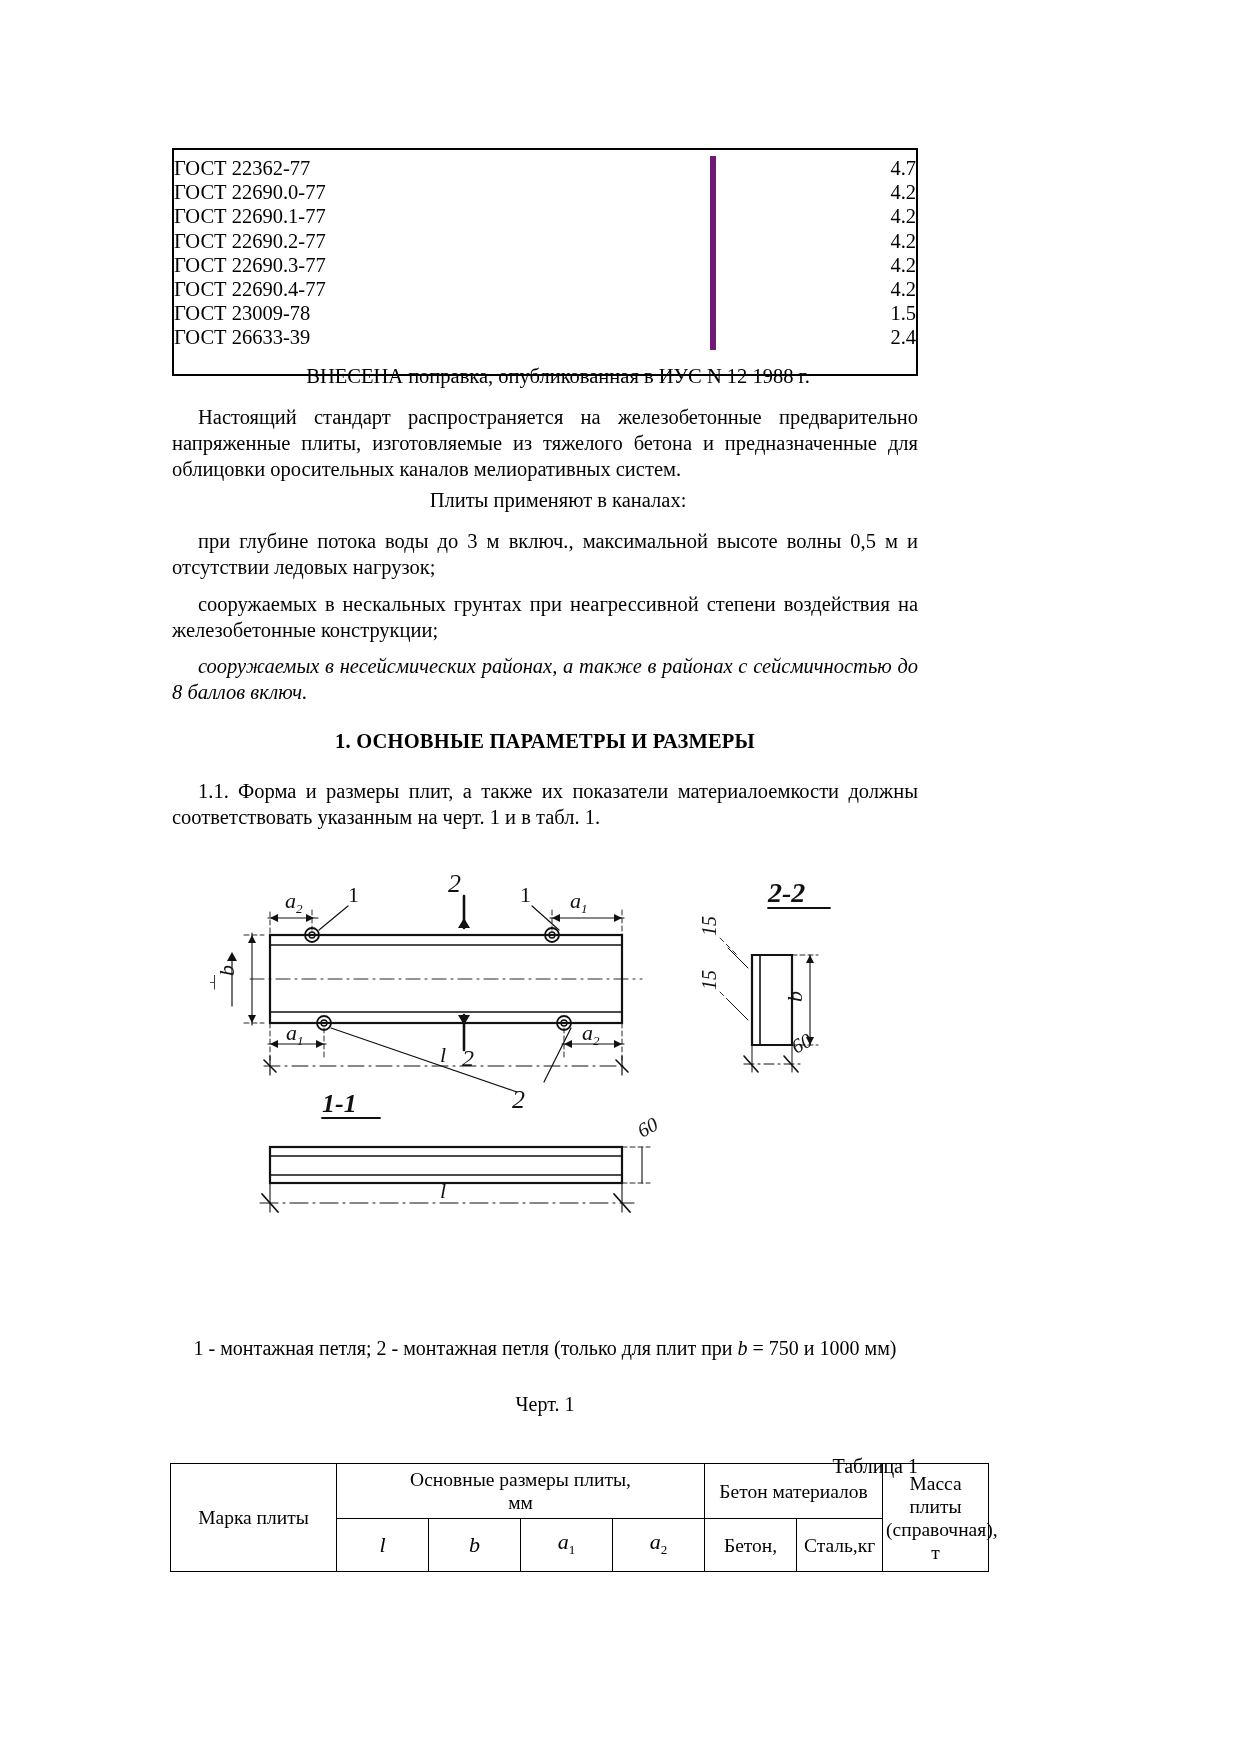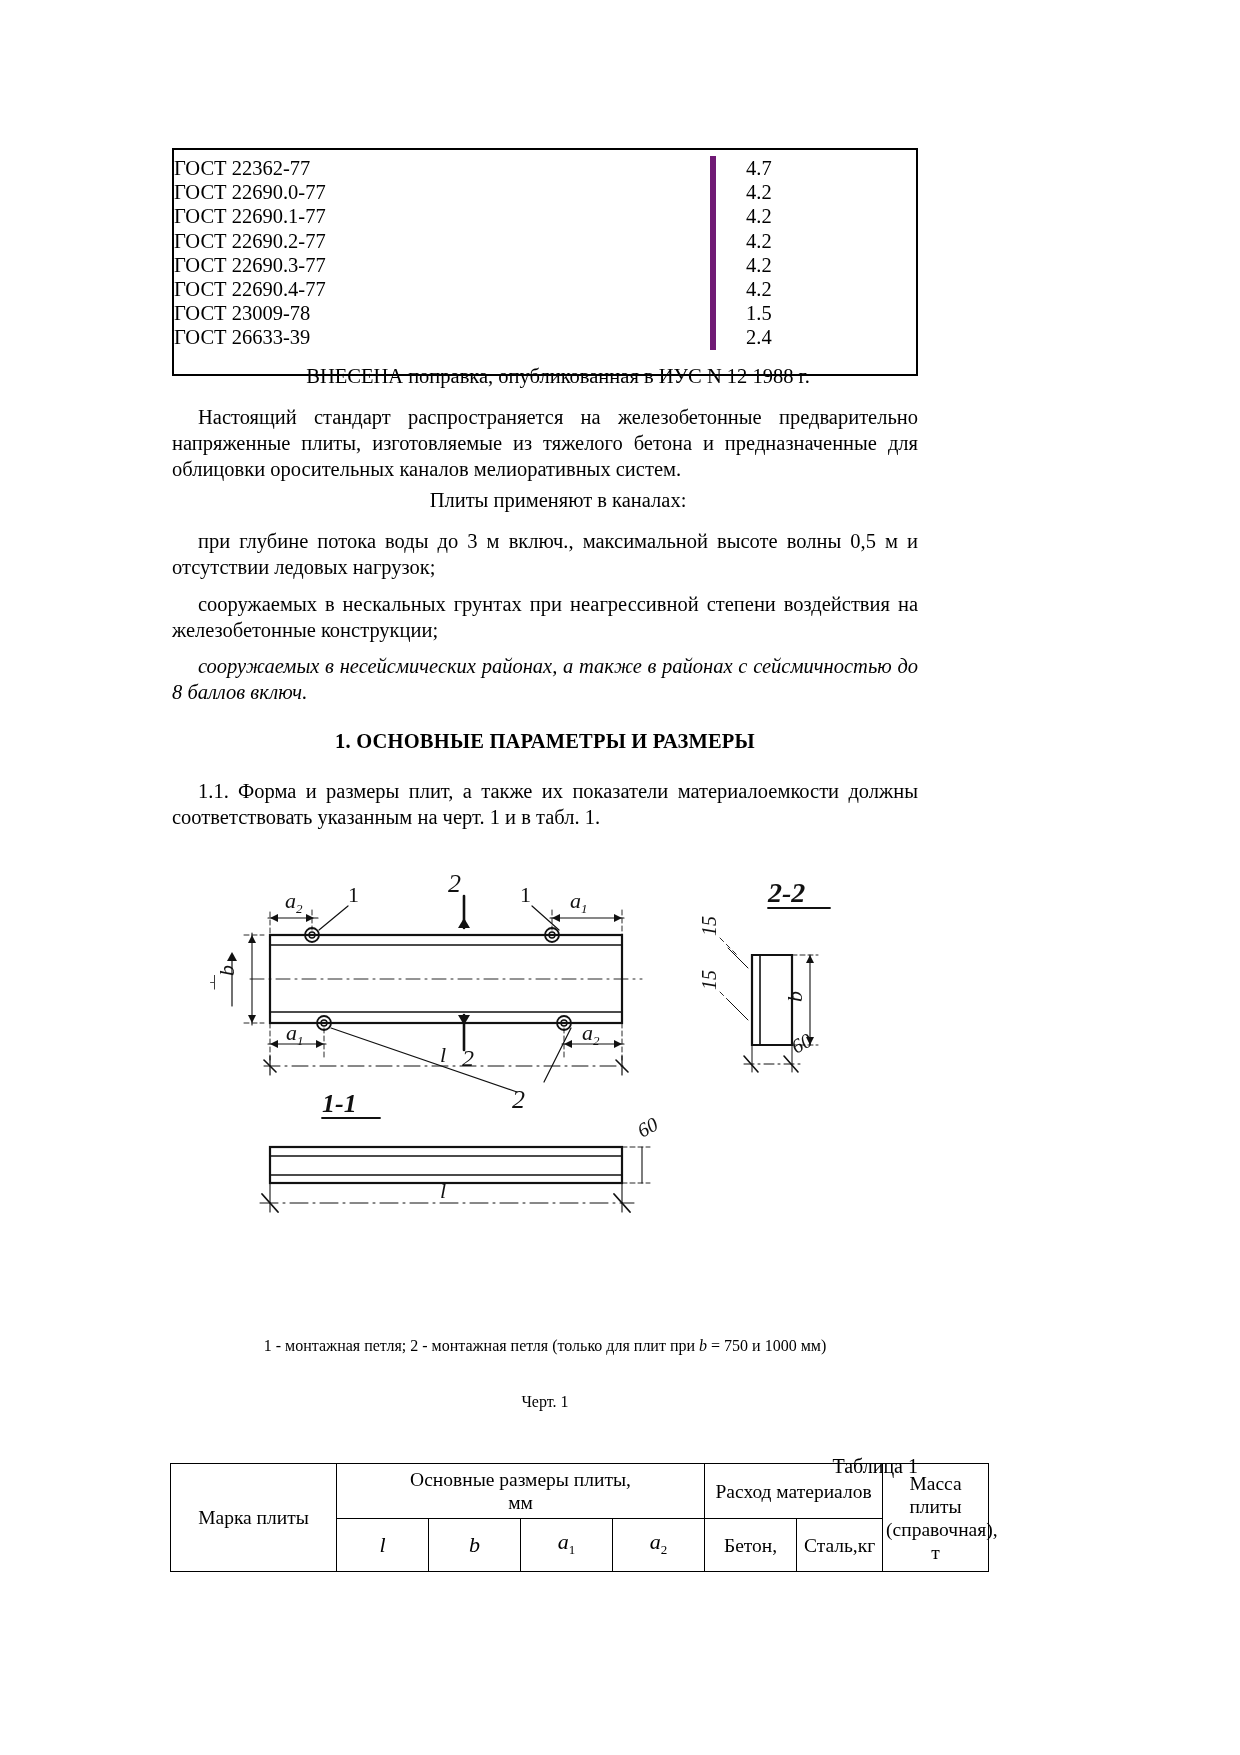--- a/index.html
+++ b/index.html
@@ -28,20 +28,21 @@
   }
   .std-col-left{
     width:542px;
     border-right:6px solid #701a75;
     box-sizing:border-box;
   }
   .std-col-right{
     flex:1;
     box-sizing:border-box;
     padding-left:30px;
+    text-align:right;
   }
   .std-row{ font-size:20.5px; line-height:24.2px; white-space:nowrap; }
 
   
   .para{
     position:absolute;
     left:172px; width:746px;
     font-size:20.5px;
     line-height:26px;
     text-align:justify;
@@ -49,21 +50,21 @@
     hyphens:none;
   }
   .para.nojust{ text-align:center; }
   .h-section{
     position:absolute; left:172px; width:746px;
     text-align:center; font-weight:bold; font-size:20.5px;
     letter-spacing:0.2px;
   }
   .caption{
     position:absolute; left:172px; width:746px;
-    text-align:center; font-size:16px;
+    text-align:center; font-size:20px;
   }
   .tbl-label{
     position:absolute; width:746px; left:172px;
     text-align:right; font-size:20px;
   }
   em.it{ font-style:italic; }
 
   
   .figure{ position:absolute; left:172px; top:860px; width:800px; height:410px; }
 
@@ -293,21 +294,21 @@
       <col style="width:86px">
       <col style="width:106px">
     </colgroup>
     <tbody>
       <tr>
         <td class="cell-mark" rowspan="2">Марка плиты</td>
         <td colspan="4">
           <div>Основные размеры плиты,</div>
           <div>мм</div>
         </td>
-        <td colspan="2">Расход материалов</td>
+        <td colspan="2">Бетон материалов</td>
         <td class="cell-mark" rowspan="2">
           <div>Масса плиты</div>
           <div>(справочная),</div>
           <div>т</div>
         </td>
       </tr>
       <tr>
         <td class="sub"><span class="mono-i">l</span></td>
         <td class="sub"><span class="mono-i">b</span></td>
         <td class="sub"><span class="mono-i">a</span><span class="sub-idx">1</span></td>

